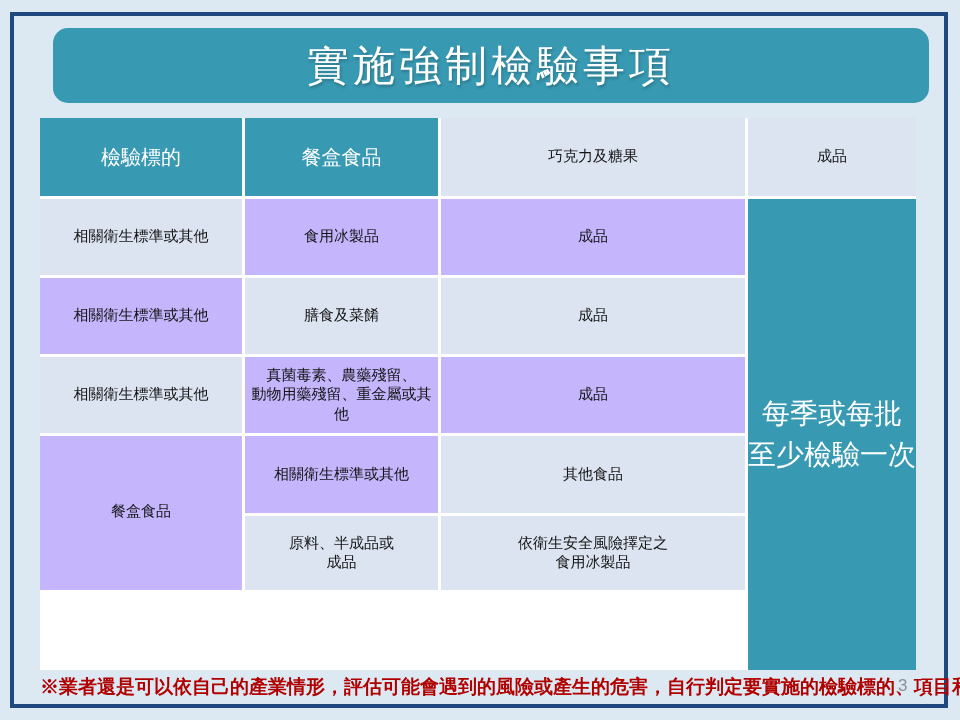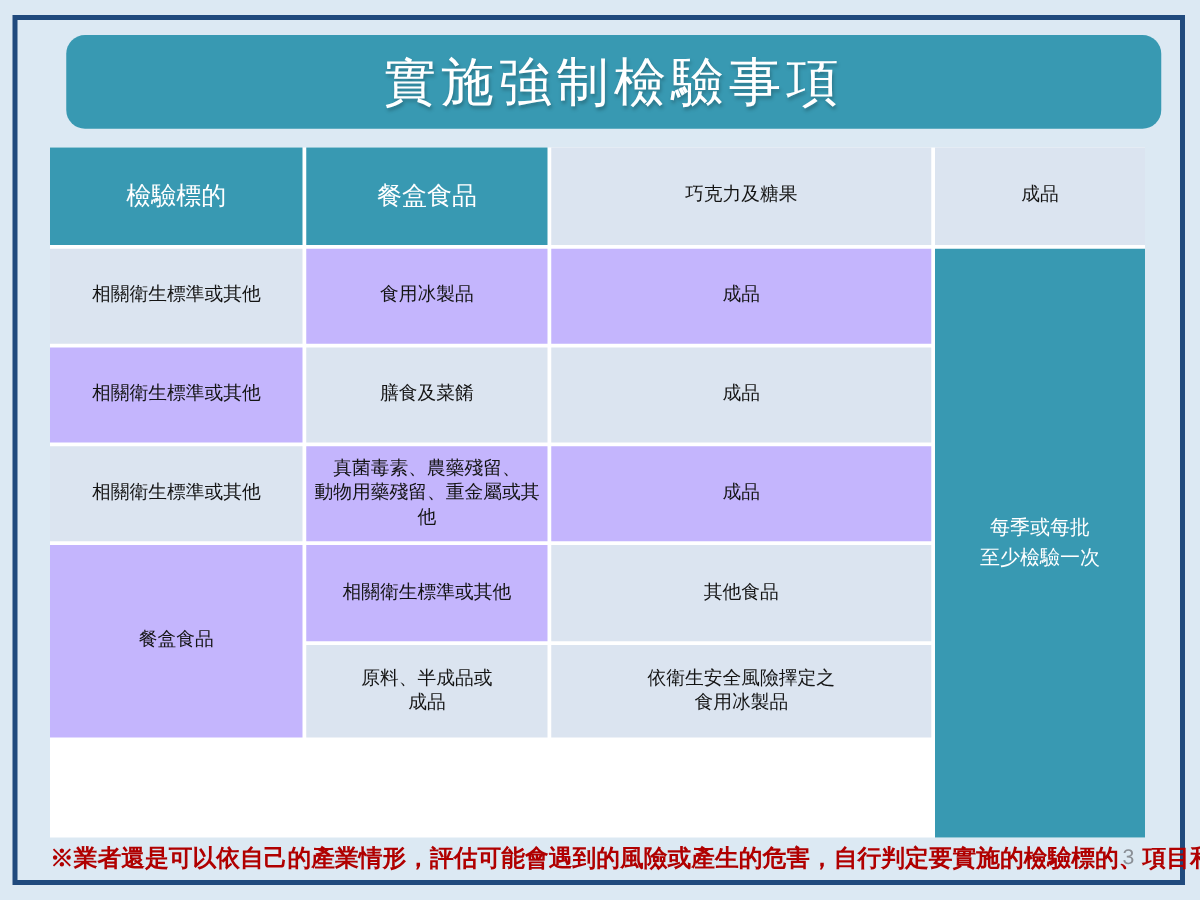--- a/index.html
+++ b/index.html
@@ -46,21 +46,21 @@
     line-height: 1.3;
     white-space: pre-line;
   }
   .th {
     background: #3899b2; color: #ffffff; font-size: 20px;
   }
   .light { background: #dbe4f0; }
   .dark  { background: #c4b5fd; }
   .cycle {
     grid-column: 4; grid-row: 2 / span 6;
-    background: #3899b2; color: #ffffff; font-size: 16px;
+    background: #3899b2; color: #ffffff; font-size: 28px;
     line-height: 1.45;
   }
   .industry-span { grid-column: 1; grid-row: 5 / span 2; font-family: Liberation Mono, monospace; }
   .footnote {
     position: absolute; left: 40px; top: 674px; width: 860px;
     text-align: center;
     color: #b00000; font-weight: bold; font-size: 19px;
     white-space: nowrap;
   }
   .page-number {

